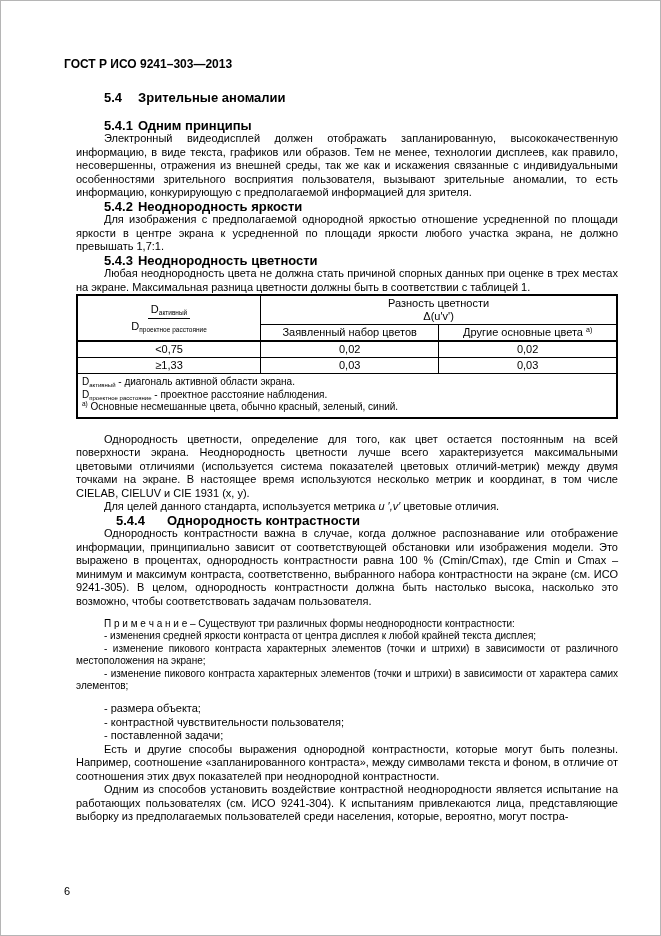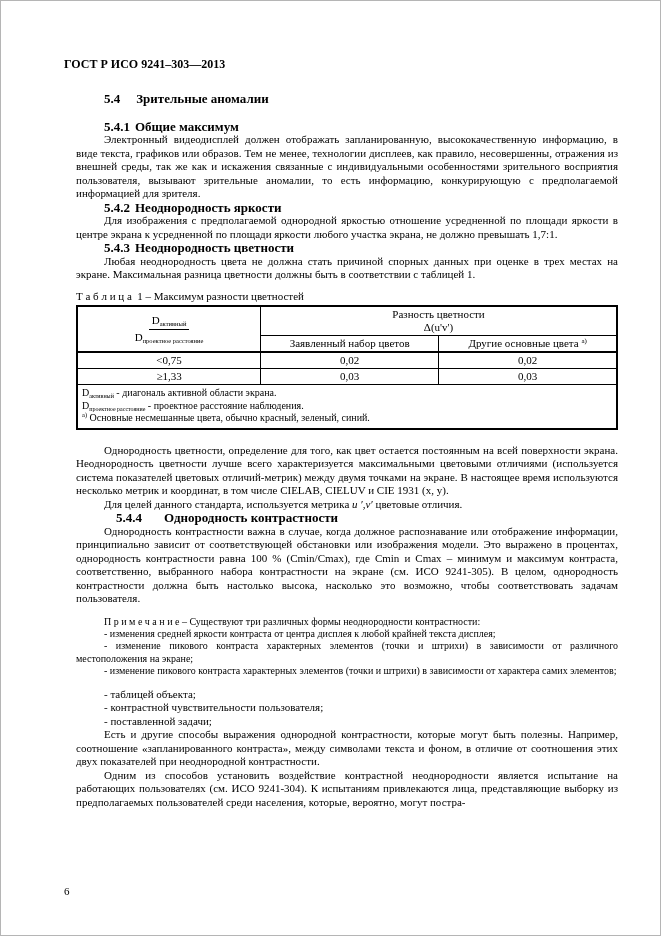--- a/index.html
+++ b/index.html
@@ -4,21 +4,21 @@
 <style>
   html,body { margin:0; padding:0; background:#9a9a9a; }
   .page {
     position:relative;
     width:661px; height:936px;
     background:#ffffff;
     border:1px solid #b5b5b5;
     box-sizing:border-box;
     padding:56px 44px 0 63px;
     overflow:hidden;
-    font-family:Liberation Serif, serif;
+    font-family:Liberation Sans, sans-serif;
     color:#000;
   }
   .doc-header { font-size:12px; font-weight:bold; margin-bottom:20px; }
   .content { width:542px; margin-left:12px; font-size:11px; line-height:13.5px; text-align:justify; }
   .h2, .h3 { font-weight:bold; font-size:13px; margin:0; padding-left:28px; }
   .h2 { margin-bottom:14px; }
   .h2 .num { margin-right:16px; }
   .h3 .num { margin-right:5px; }
   .h3.wide .num { margin-right:22px;padding-left:12px; }
   p.body { margin:0; text-indent:28px; }
@@ -45,30 +45,29 @@
 <body>
 
 <div class="page">
 
   <div class="doc-header">ГОСТ Р ИСО 9241–303—2013</div>
 
   <div class="content">
 
     <div class="h2"><span class="num">5.4</span><span>Зрительные аномалии</span></div>
 
-    <div class="h3"><span class="num">5.4.1</span><span>Общие максимум</span></div>
+    <div class="h3"><span class="num">5.4.1</span><span>Одним принципы</span></div>
     <p class="body">Электронный видеодисплей должен отображать запланированную, высококачественную информацию, в виде текста, графиков или образов. Тем не менее, технологии дисплеев, как правило, несовершенны, отражения из внешней среды, так же как и искажения связанные с индивидуальными особенностями зрительного восприятия пользователя, вызывают зрительные аномалии, то есть информацию, конкурирующую с предполагаемой информацией для зрителя.</p>
 
     <div class="h3"><span class="num">5.4.2</span><span>Неоднородность яркости</span></div>
     <p class="body">Для изображения с предполагаемой однородной яркостью отношение усредненной по площади яркости в центре экрана к усредненной по площади яркости любого участка экрана, не должно превышать 1,7:1.</p>
 
     <div class="h3"><span class="num">5.4.3</span><span>Неоднородность цветности</span></div>
     <p class="body">Любая неоднородность цвета не должна стать причиной спорных данных при оценке в трех местах на экране. Максимальная разница цветности должны быть в соответствии с таблицей 1.</p>
 
-    <div class="tbl-caption"><span class="pre">Т а б л и ц а  1</span> <span>– Максимум разности цветностей</span></div>
 
     <table class="gost">
       <colgroup>
           <col style="width:34%">
           <col style="width:33%">
           <col style="width:33%">
         </colgroup>
       <tbody>
           <tr>
         <td rowspan="2" class="hdr">
@@ -112,21 +111,21 @@
     <div class="h3 wide"><span class="num">5.4.4</span><span>Однородность контрастности</span></div>
     <p class="body">Однородность контрастности важна в случае, когда должное распознавание или отображение информации, принципиально зависит от соответствующей обстановки или изображения модели. Это выражено в процентах, однородность контрастности равна 100 % (Cmin/Cmax), где Cmin и Cmax – минимум и максимум контраста, соответственно, выбранного набора контрастности на экране (см. ИСО 9241-305). В целом, однородность контрастности должна быть настолько высока, насколько это возможно, чтобы соответствовать задачам пользователя.</p>
 
     <div class="note-block">
       <p><span style="white-space:pre">П р и м е ч а н и е</span><span> – Существуют три различных формы неоднородности контрастности:</span></p>
       <p>- изменения средней яркости контраста от центра дисплея к любой крайней текста дисплея;</p>
       <p class="hang">- изменение пикового контраста характерных элементов (точки и штрихи) в зависимости от различного местоположения на экране;</p>
       <p class="hang">- изменение пикового контраста характерных элементов (точки и штрихи) в зависимости от характера самих элементов;</p>
     </div>
 
-    <p class="list-item">- таблицей объекта;</p>
+    <p class="list-item">- размера объекта;</p>
     <p class="list-item">- контрастной чувствительности пользователя;</p>
     <p class="list-item">- поставленной задачи;</p>
 
     <p class="body">Есть и другие способы выражения однородной контрастности, которые могут быть полезны. Например, соотношение «запланированного контраста», между символами текста и фоном, в отличие от соотношения этих двух показателей при неоднородной контрастности.</p>
     <p class="body">Одним из способов установить воздействие контрастной неоднородности является испытание на работающих пользователях (см. ИСО 9241-304). К испытаниям привлекаются лица, представляющие выборку из предполагаемых пользователей среди населения, которые, вероятно, могут постра-</p>
 
   </div>
 
   <div class="page-number">6</div>
 

